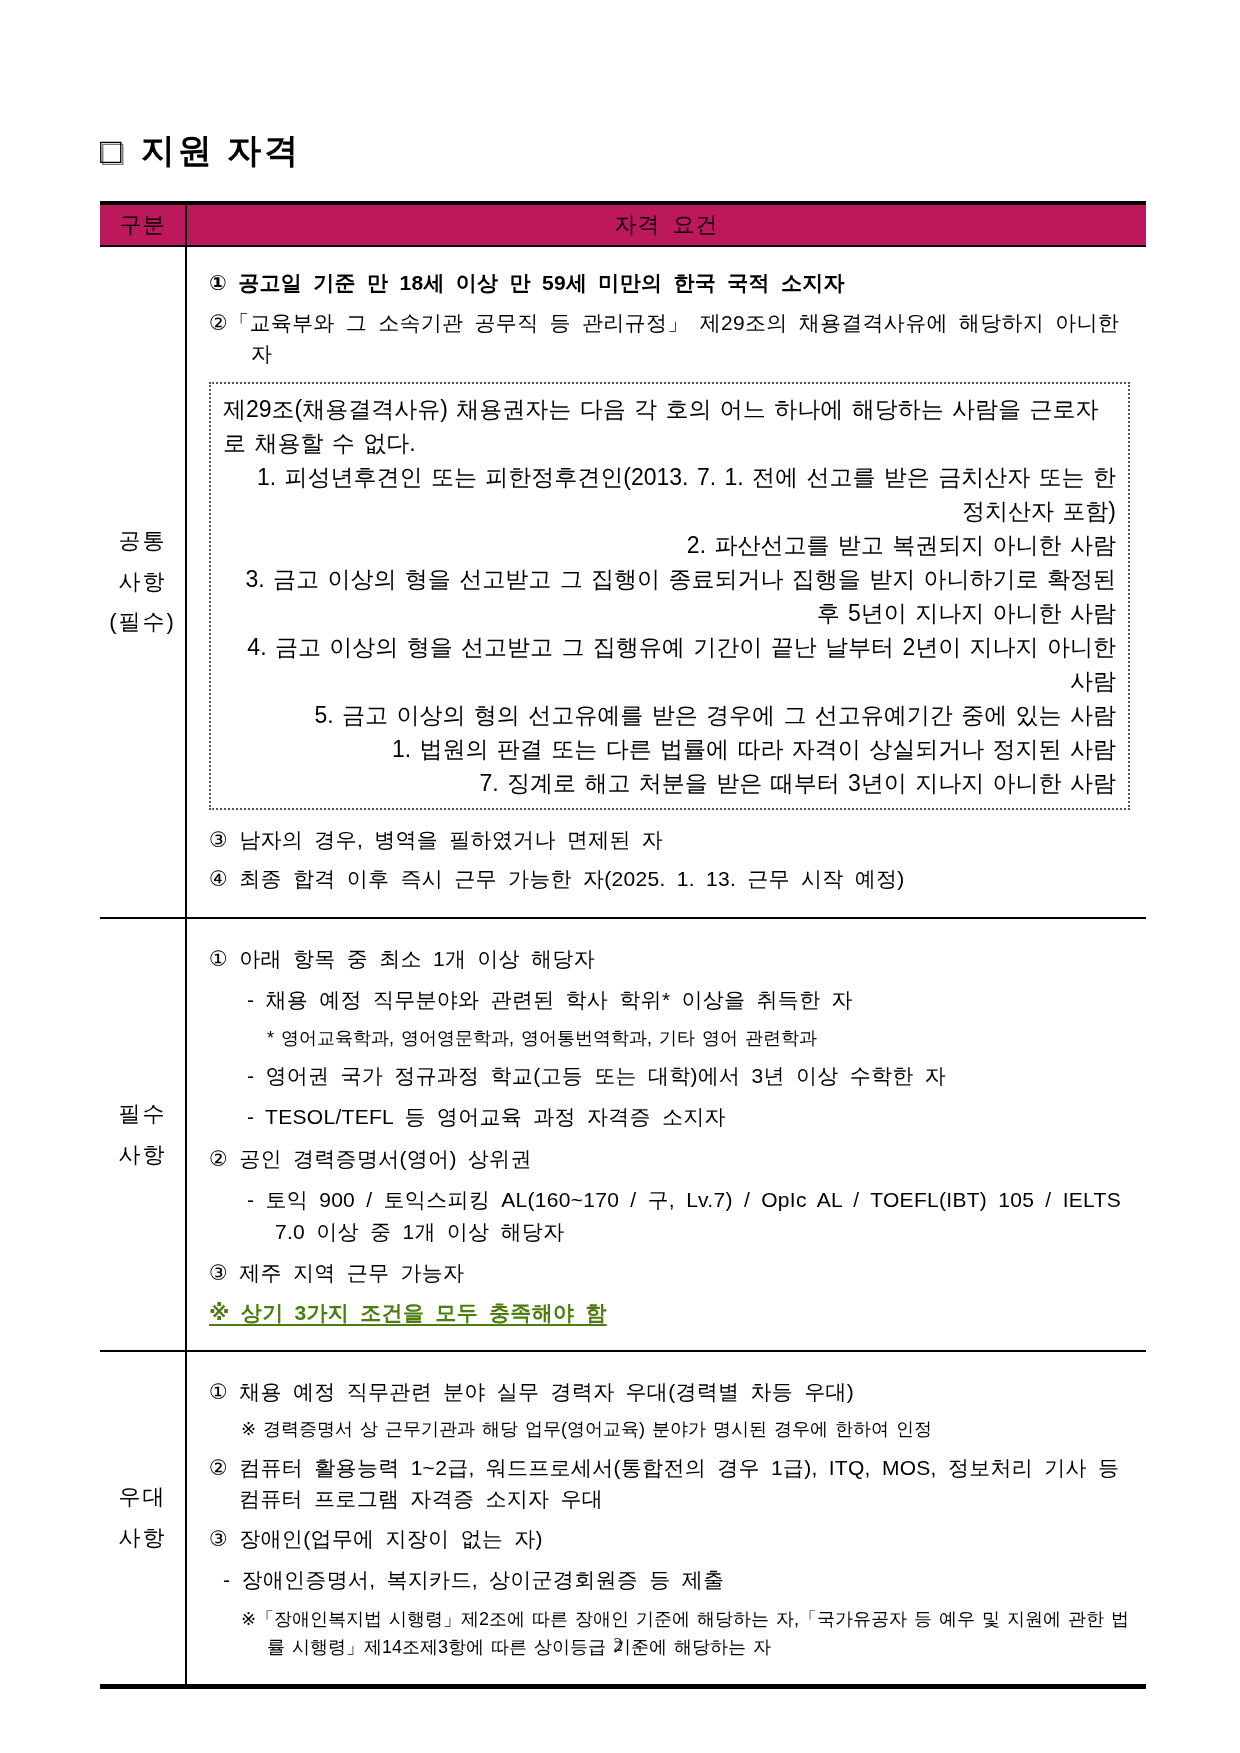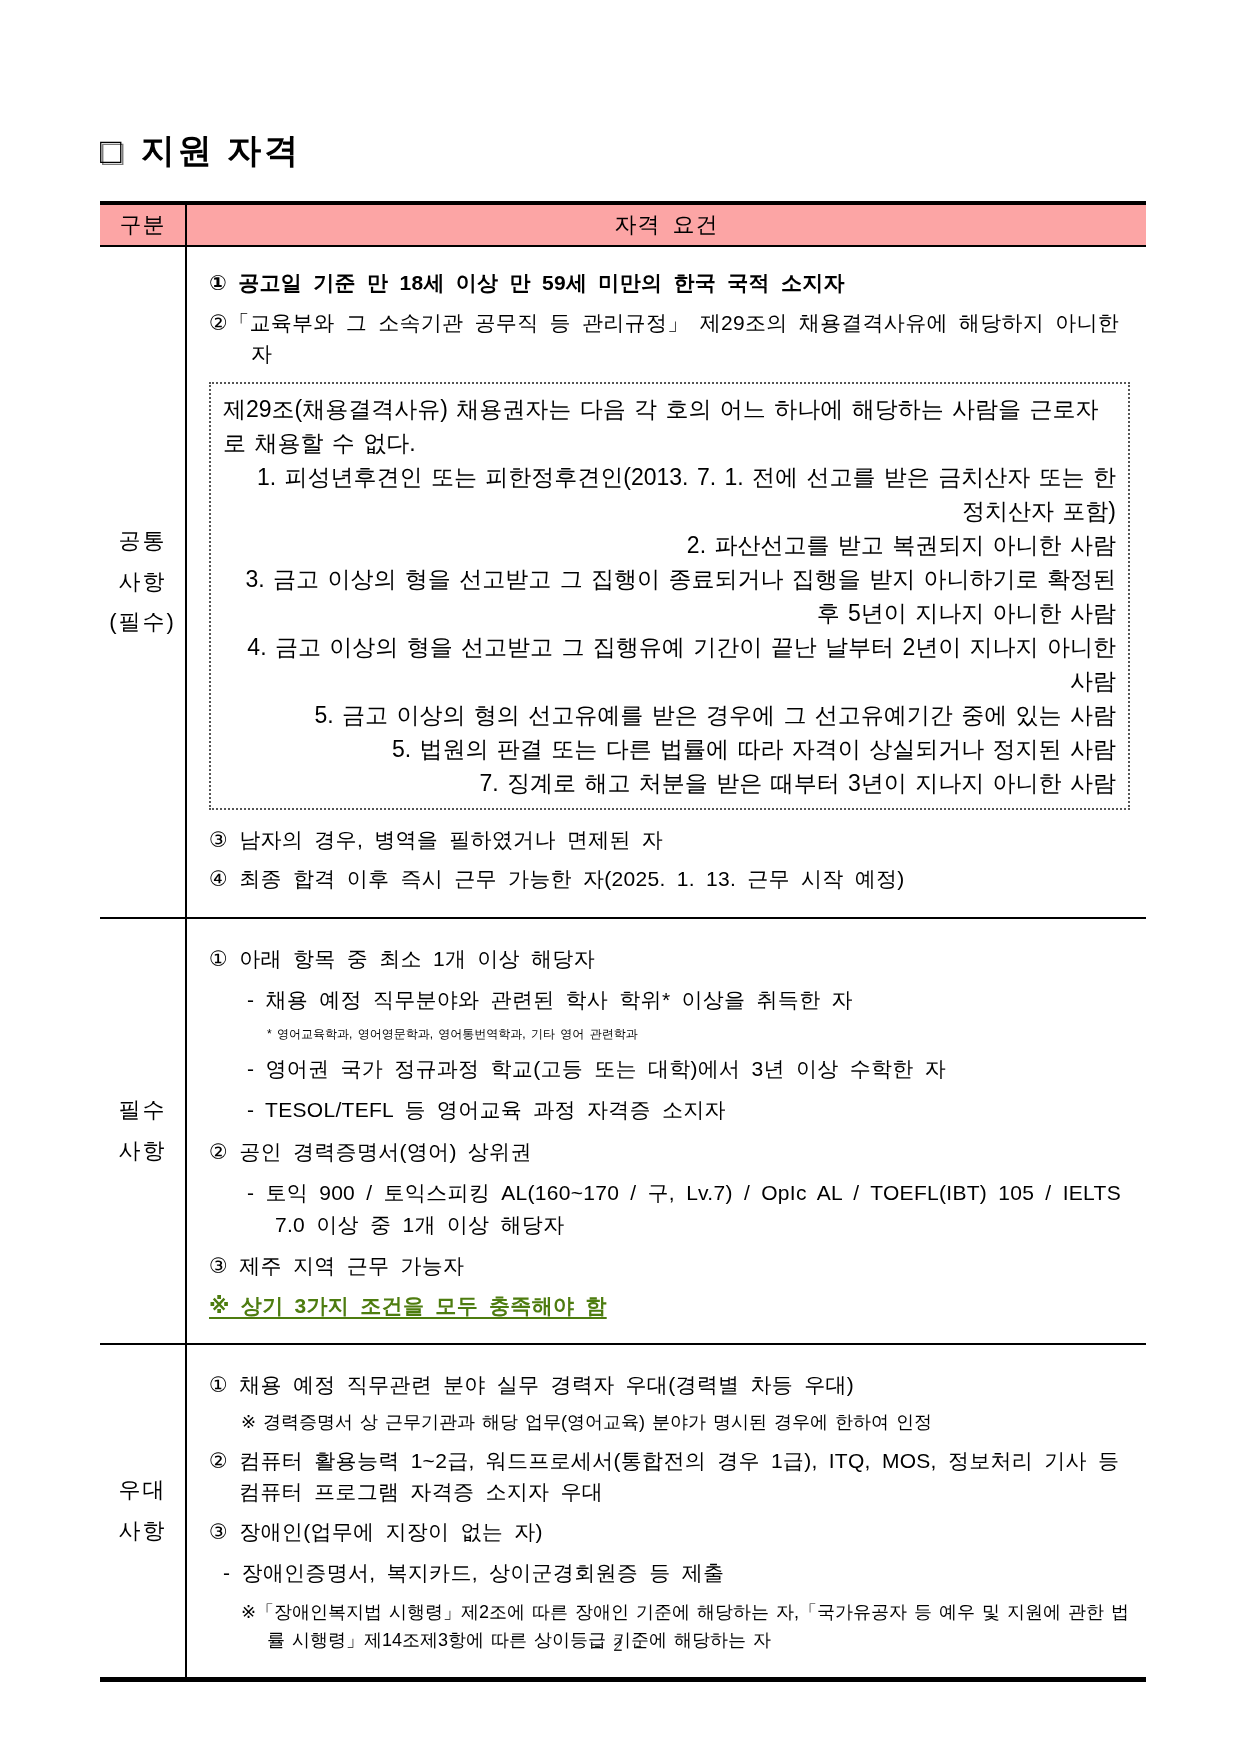--- a/index.html
+++ b/index.html
@@ -21,35 +21,35 @@
   .qual-table { margin-top: 27px; width: 100%;
     border-top: 4px solid #000; border-bottom: 5px solid #000; }
   .t-row { display: flex; align-items: stretch; }
   .t-row + .t-row { border-top: 2px solid #000; }
   .label-cell { width: 87px; flex: 0 0 87px; border-right: 2px solid #000;
     display: flex; flex-direction: column; align-items: center; justify-content: center;
     font-size: 22px; letter-spacing: 2px; line-height: 1.85; text-align: center; }
   .content-cell { flex: 1 1 auto; padding: 12px 16px 14px 22px; font-size: 21px;
     letter-spacing: 0.3px; word-spacing: 5px; }
 
-  .header-row { background: #fca5a5; }
+  .header-row { background: #be185d; }
   .header-row .label-cell { height: 40px; line-height: 1.2; letter-spacing: 1px; }
   .header-row .content-cell { display: flex; align-items: center; justify-content: center;
     padding: 0; font-size: 22px; letter-spacing: 1px; }
 
   .row-common  .content-cell { min-height: 500px; }
   .row-required .content-cell { min-height: 406px; padding-top: 16px; }
   .row-preferred .content-cell { min-height: 312px; padding-top: 16px; }
 
   .p { line-height: 1.5; margin: 8px 0; }
   .p.bold { font-weight: 700; }
   .hang40 { padding-left: 42px; text-indent: -42px; }  
   .hang30 { padding-left: 30px; text-indent: -30px; }
   .dash   { padding-left: 66px; text-indent: -28px; margin: 10px 0; }
-  .sub-note { margin: 2px 0 10px 58px; font-size: 12px; letter-spacing: 0; word-spacing: 2px; }
+  .sub-note { margin: 2px 0 10px 58px; font-size: 18px; letter-spacing: 0; word-spacing: 2px; }
   .small-note { margin: 2px 0 8px 32px; font-size: 18px; letter-spacing: 0; word-spacing: 2px;
     line-height: 1.55; }
   .small-note.hang { padding-left: 26px; text-indent: -26px; }
   .dash-flat { padding-left: 14px; margin: 10px 0; }
 
   
   .law-box { border: 2px dotted #555; margin: 12px 0 14px 0; padding: 8px 12px;
     font-size: 23px; line-height: 1.48; letter-spacing: 0; word-spacing: 2px; }
   .law-item { padding-left: 46px; text-indent: -24px; text-align: right; }
 
@@ -87,21 +87,21 @@
         <div class="p bold">① 공고일 기준 만 18세 이상 만 59세 미만의 한국 국적 소지자</div>
         <div class="p hang40">②「교육부와 그 소속기관 공무직 등 관리규정」 제29조의 채용결격사유에 해당하지 아니한 자</div>
 
         <div class="law-box">
           <div>제29조(채용결격사유) 채용권자는 다음 각 호의 어느 하나에 해당하는 사람을 근로자로 채용할 수 없다.</div>
           <div class="law-item">1. 피성년후견인 또는 피한정후견인(2013. 7. 1. 전에 선고를 받은 금치산자 또는 한정치산자 포함)</div>
           <div class="law-item">2. 파산선고를 받고 복권되지 아니한 사람</div>
           <div class="law-item">3. 금고 이상의 형을 선고받고 그 집행이 종료되거나 집행을 받지 아니하기로 확정된 후 5년이 지나지 아니한 사람</div>
           <div class="law-item">4. 금고 이상의 형을 선고받고 그 집행유예 기간이 끝난 날부터 2년이 지나지 아니한 사람</div>
           <div class="law-item">5. 금고 이상의 형의 선고유예를 받은 경우에 그 선고유예기간 중에 있는 사람</div>
-          <div class="law-item">5. 법원의 판결 또는 다른 법률에 따라 자격이 상실되거나 정지된 사람</div>
+          <div class="law-item">1. 법원의 판결 또는 다른 법률에 따라 자격이 상실되거나 정지된 사람</div>
           <div class="law-item">7. 징계로 해고 처분을 받은 때부터 3년이 지나지 아니한 사람</div>
         </div>
 
         <div class="p">③ 남자의 경우, 병역을 필하였거나 면제된 자</div>
         <div class="p">④ 최종 합격 이후 즉시 근무 가능한 자(2025. 1. 13. 근무 시작 예정)</div>
       </div>
     </div>
 
     <div class="t-row row-required">
       <div class="label-cell">

